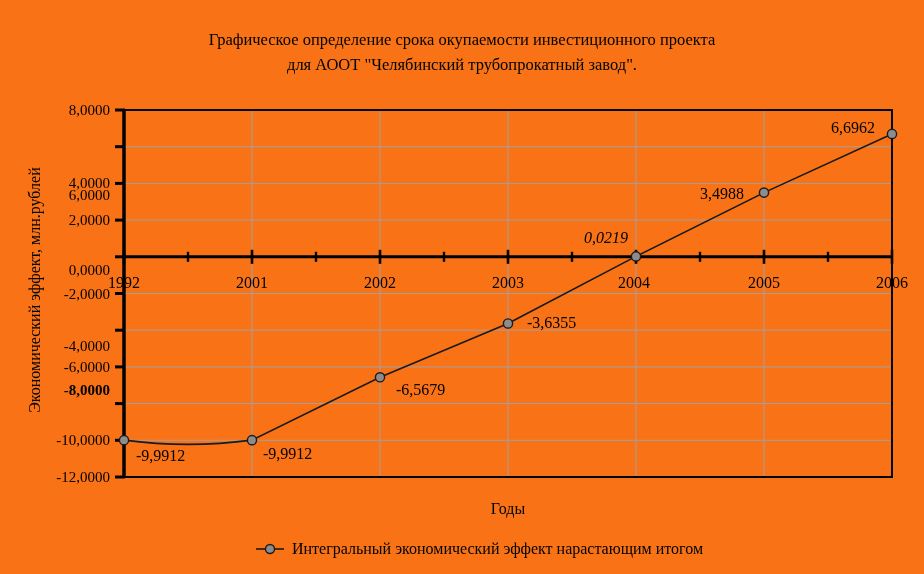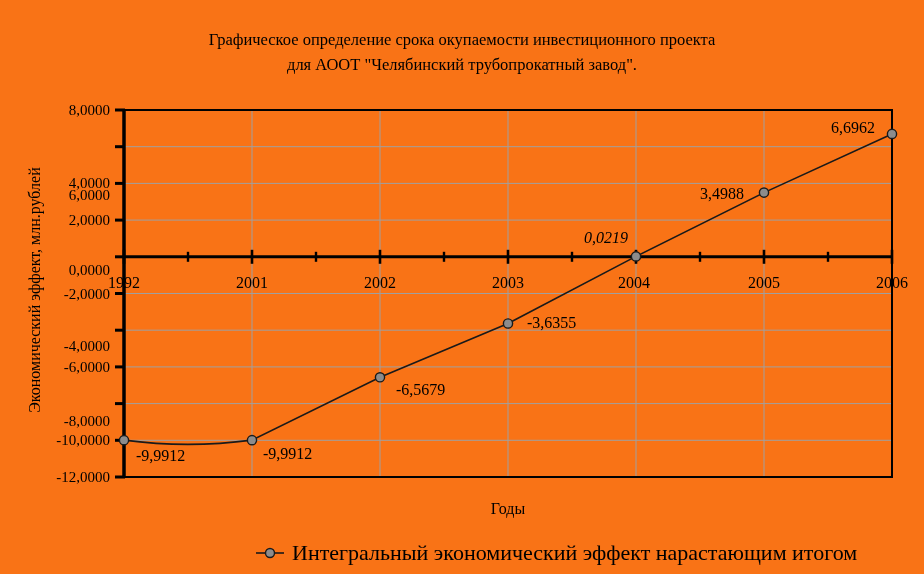--- a/index.html
+++ b/index.html
@@ -65,21 +65,21 @@
     text-align: center;
     font-size: 16px;
   }
   .legend {
     position: absolute;
     left: 255px;
     top: 540px;
     display: flex;
     align-items: center;
     gap: 7px;
-    font-size: 22px;
+    font-size: 16px;
     white-space: nowrap;
   }
   .legend-marker { display: block; }
 </style>
 </head>
 <body>
 
 <div class="stage" id="stage">
 
   <div class="chart-title">
@@ -151,21 +151,21 @@
   </div>
 
 <div class="ytick" style="top: 101px;">8,0000</div>
     <div class="ytick" style="top: 137.7px; margin-top: 48px;">6,0000</div>
     <div class="ytick" style="top: 174.4px;">4,0000</div>
     <div class="ytick" style="top: 211.1px;">2,0000</div>
     <div class="ytick" style="top: 261px;">0,0000</div>
     <div class="ytick" style="top: 284.5px;">-2,0000</div>
     <div class="ytick" style="top: 321.2px; margin-top: 16px;">-4,0000</div>
     <div class="ytick" style="top: 357.9px;">-6,0000</div>
-    <div class="ytick" style="top: 412px;">-8,0000</div>
+    <div class="ytick" style="top: 381px; font-weight: bold;">-8,0000</div>
     <div class="ytick" style="top: 431.3px;">-10,0000</div>
     <div class="ytick" style="top: 468px;">-12,0000</div>
     <div class="xtick" style="left: 94px;">1992</div>
     <div class="xtick" style="left: 222px;">2001</div>
     <div class="xtick" style="left: 350px;">2002</div>
     <div class="xtick" style="left: 478px;">2003</div>
     <div class="xtick" style="left: 604px;">2004</div>
     <div class="xtick" style="left: 734px;">2005</div>
     <div class="xtick" style="left: 862px;">2006</div>
     <div class="dlabel" style="left: 136px; top: 447.139px;">-9,9912</div>

